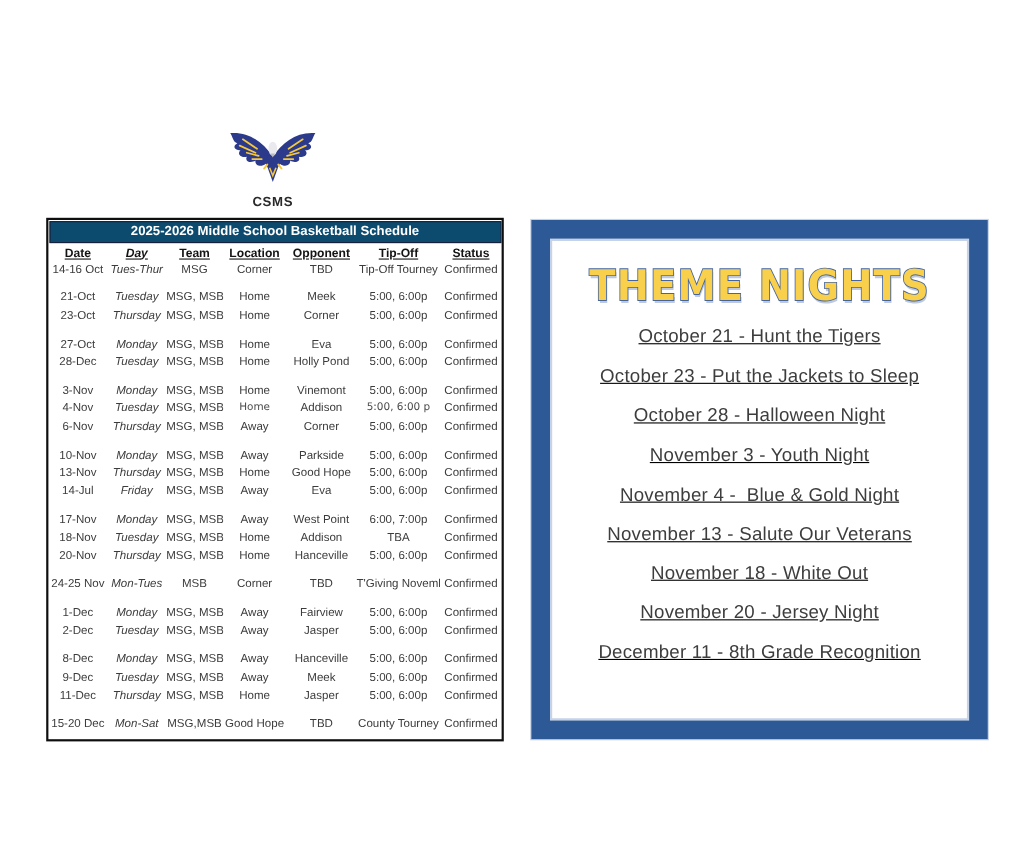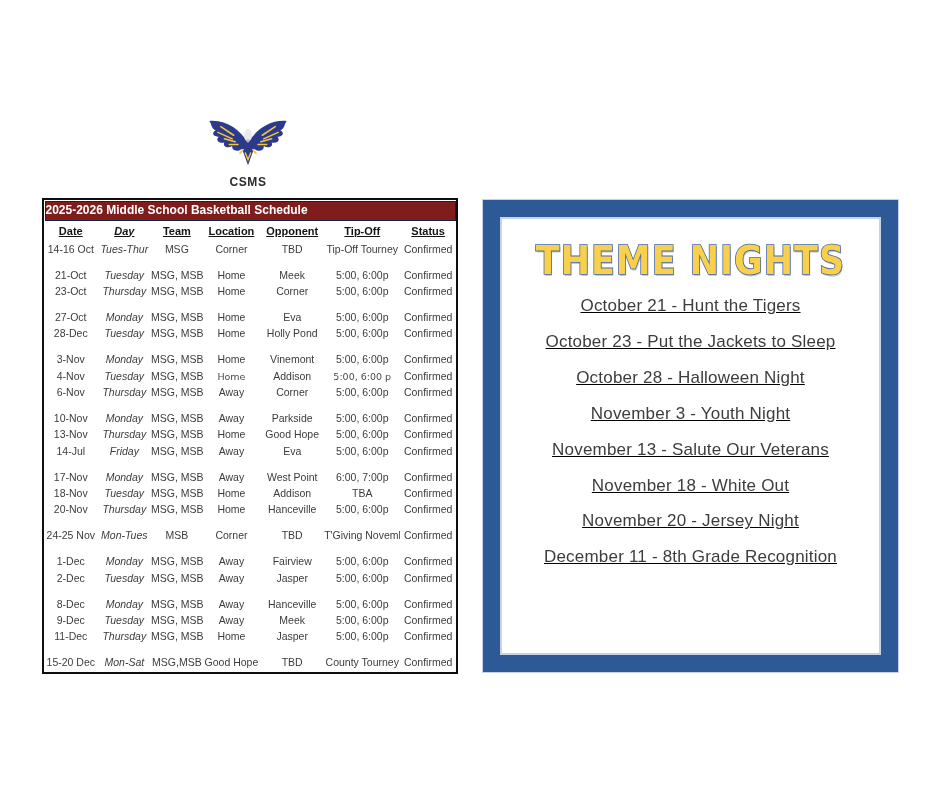--- a/index.html
+++ b/index.html
@@ -11,32 +11,32 @@
   
   .logo-wrap{position:absolute;left:192px;top:112px;width:112px;text-align:center;}
   .logo-text{font-weight:bold;font-size:12px;letter-spacing:.6px;color:#2a2a2a;margin-top:1px;}
 
   
   .schedule{
     position:absolute;left:42px;top:198px;width:416px;height:476px;
     box-sizing:border-box;border:2.5px solid #0e0e0e;background:#fff;overflow:hidden;
   }
   .sched-title{
-    background:#7f1d1d;border:1.5px solid #15213d;color:#ffffff;
-    font-weight:bold;font-size:12px;text-align:left;
+    background:#0c4a6e;border:1.5px solid #15213d;color:#ffffff;
+    font-weight:bold;font-size:12px;text-align:center;
     height:18px;line-height:17px;margin:0.5px;
   }
   .sched-head{display:flex;margin-top:4px;}
   .col-h{
     font-weight:bold;font-size:11px;color:#141414;
     text-decoration:underline;text-align:center;
   }
   .sched-body{margin-top:2px;}
   .group + .group{margin-top:9.5px;}
-  .srow{display:flex;height:16.4px;align-items:flex-end;}
+  .srow{display:flex;height:16.4px;align-items:flex-start;}
   .cell{font-size:10.5px;color:#3c3c3c;text-align:center;white-space:nowrap;overflow:hidden;}
   .c0{width:13%;} .c1{width:13%;font-style:italic;} .c2{width:12.5%;} .c3{width:14%;}
   .c4{width:15.5%;} .c5{width:18.5%;} .c6{width:13.5%;}
   .srow.edited .c3, .srow.edited .c5{
     font-family:"DejaVu Sans", sans-serif;font-size:9.5px;color:#4a4a4a;
   }
 
   
   .panel{
     position:absolute;left:483px;top:200px;width:415px;height:472px;
@@ -304,19 +304,20 @@
 </div>
 
 <div class="panel">
   <div class="panel-content">
     <div class="theme-title">THEME NIGHTS</div>
     <div class="theme-list" id="theme-list">
         <div class="theme-item">October 21 - Hunt the Tigers</div>
         <div class="theme-item">October 23 - Put the Jackets to Sleep</div>
         <div class="theme-item">October 28 - Halloween Night</div>
         <div class="theme-item">November 3 - Youth Night</div>
+        <div class="theme-item">November 4 -  Blue &amp; Gold Night</div>
         <div class="theme-item">November 13 - Salute Our Veterans</div>
         <div class="theme-item">November 18 - White Out</div>
         <div class="theme-item">November 20 - Jersey Night</div>
         <div class="theme-item">December 11 - 8th Grade Recognition</div>
       </div>
   </div>
 </div>
 
 </body></html>

